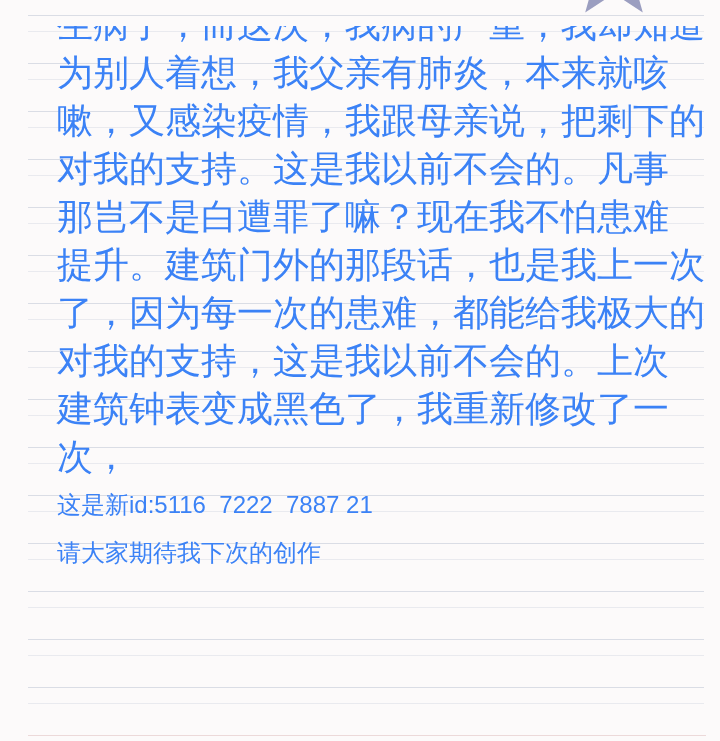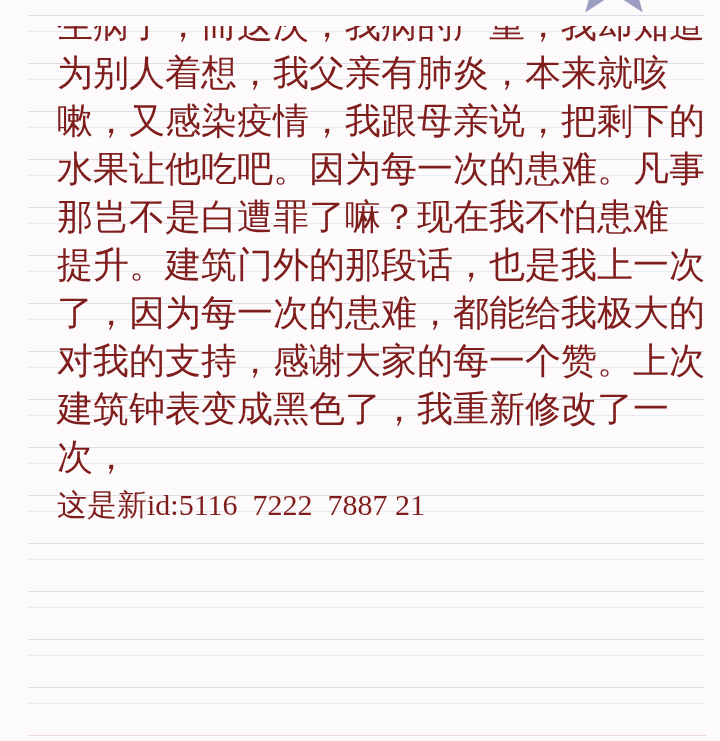--- a/index.html
+++ b/index.html
@@ -44,52 +44,52 @@
     width:100px;height:100px;
   }
   .text-area{
     position:absolute;
     left:57px;top:1px;width:660px;
   }
   .line{
     height:48px;
     line-height:48px;
     font-size:36px;
-    color:#7f1d1d;
+    color:#3b82f6;
     white-space:pre;
     letter-spacing:0px;
-    font-family:Liberation Serif, serif;
   }
   .line.small{
-    font-size:30px;
+    font-size:24px;
   }
   .line.clip-top{
     clip-path:inset(25px 0 0 0);
   }
 </style>
 </head>
 <body>
 
 <div class="page">
 
   <div class="rules"></div>
 
   <svg class="star" viewBox="0 0 100 100" aria-hidden="true">
     <polygon points="50,1 62.1,33.3 96.6,34.9 69.6,56.4 78.8,89.6 50,70.6 21.2,89.6 30.4,56.4 3.4,34.9 37.9,33.3" fill="#9b9ec0"></polygon>
   </svg>
 
   <div class="text-area">
     <div class="line clip-top">生病了，而这次，我病的严重，我却知道</div>
     <div class="line">为别人着想，我父亲有肺炎，本来就咳</div>
     <div class="line">嗽，又感染疫情，我跟母亲说，把剩下的</div>
-    <div class="line">水果让他吃吧。因为每一次的患难。凡事</div>
+    <div class="line">对我的支持。这是我以前不会的。凡事</div>
     <div class="line">那岂不是白遭罪了嘛？现在我不怕患难</div>
     <div class="line">提升。建筑门外的那段话，也是我上一次</div>
     <div class="line">了，因为每一次的患难，都能给我极大的</div>
-    <div class="line">对我的支持，感谢大家的每一个赞。上次</div>
+    <div class="line">对我的支持，这是我以前不会的。上次</div>
     <div class="line">建筑钟表变成黑色了，我重新修改了一</div>
     <div class="line">次，</div>
     <div class="line small">这是新id:5116  7222  7887 21</div>
+    <div class="line small">请大家期待我下次的创作</div>
   </div>
 
   <div class="bottom-margin-line"></div>
 
 </div>
 
 </body></html>

